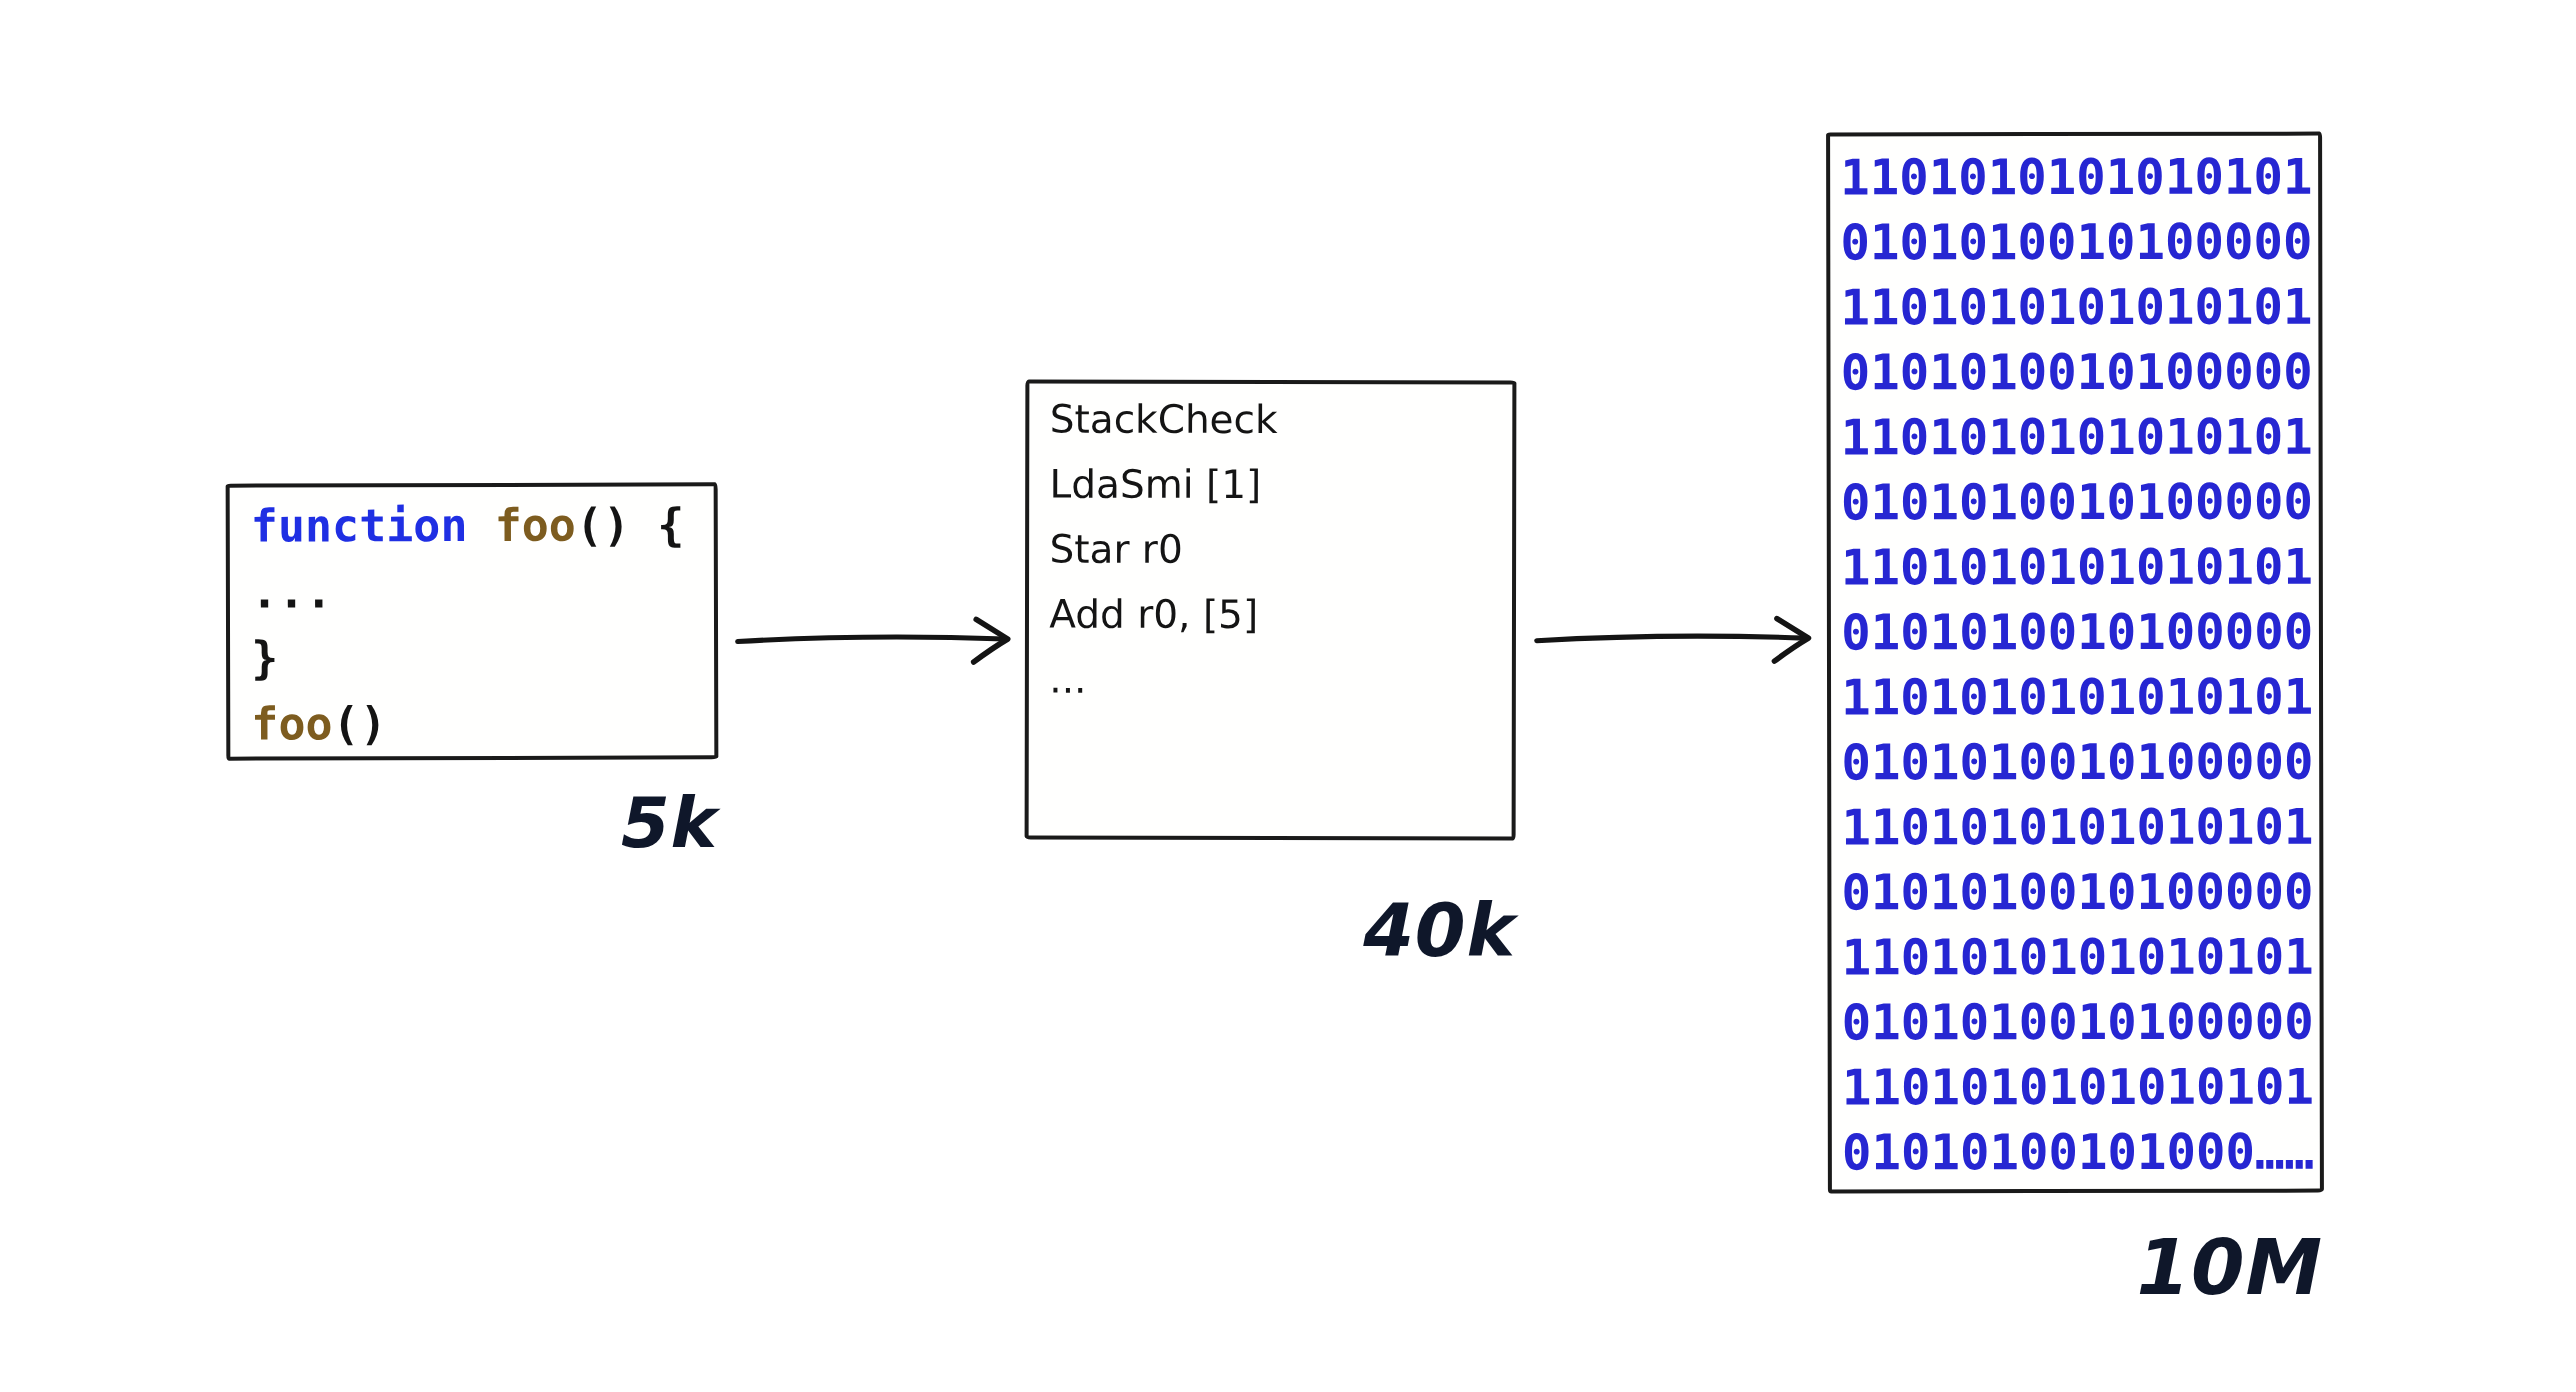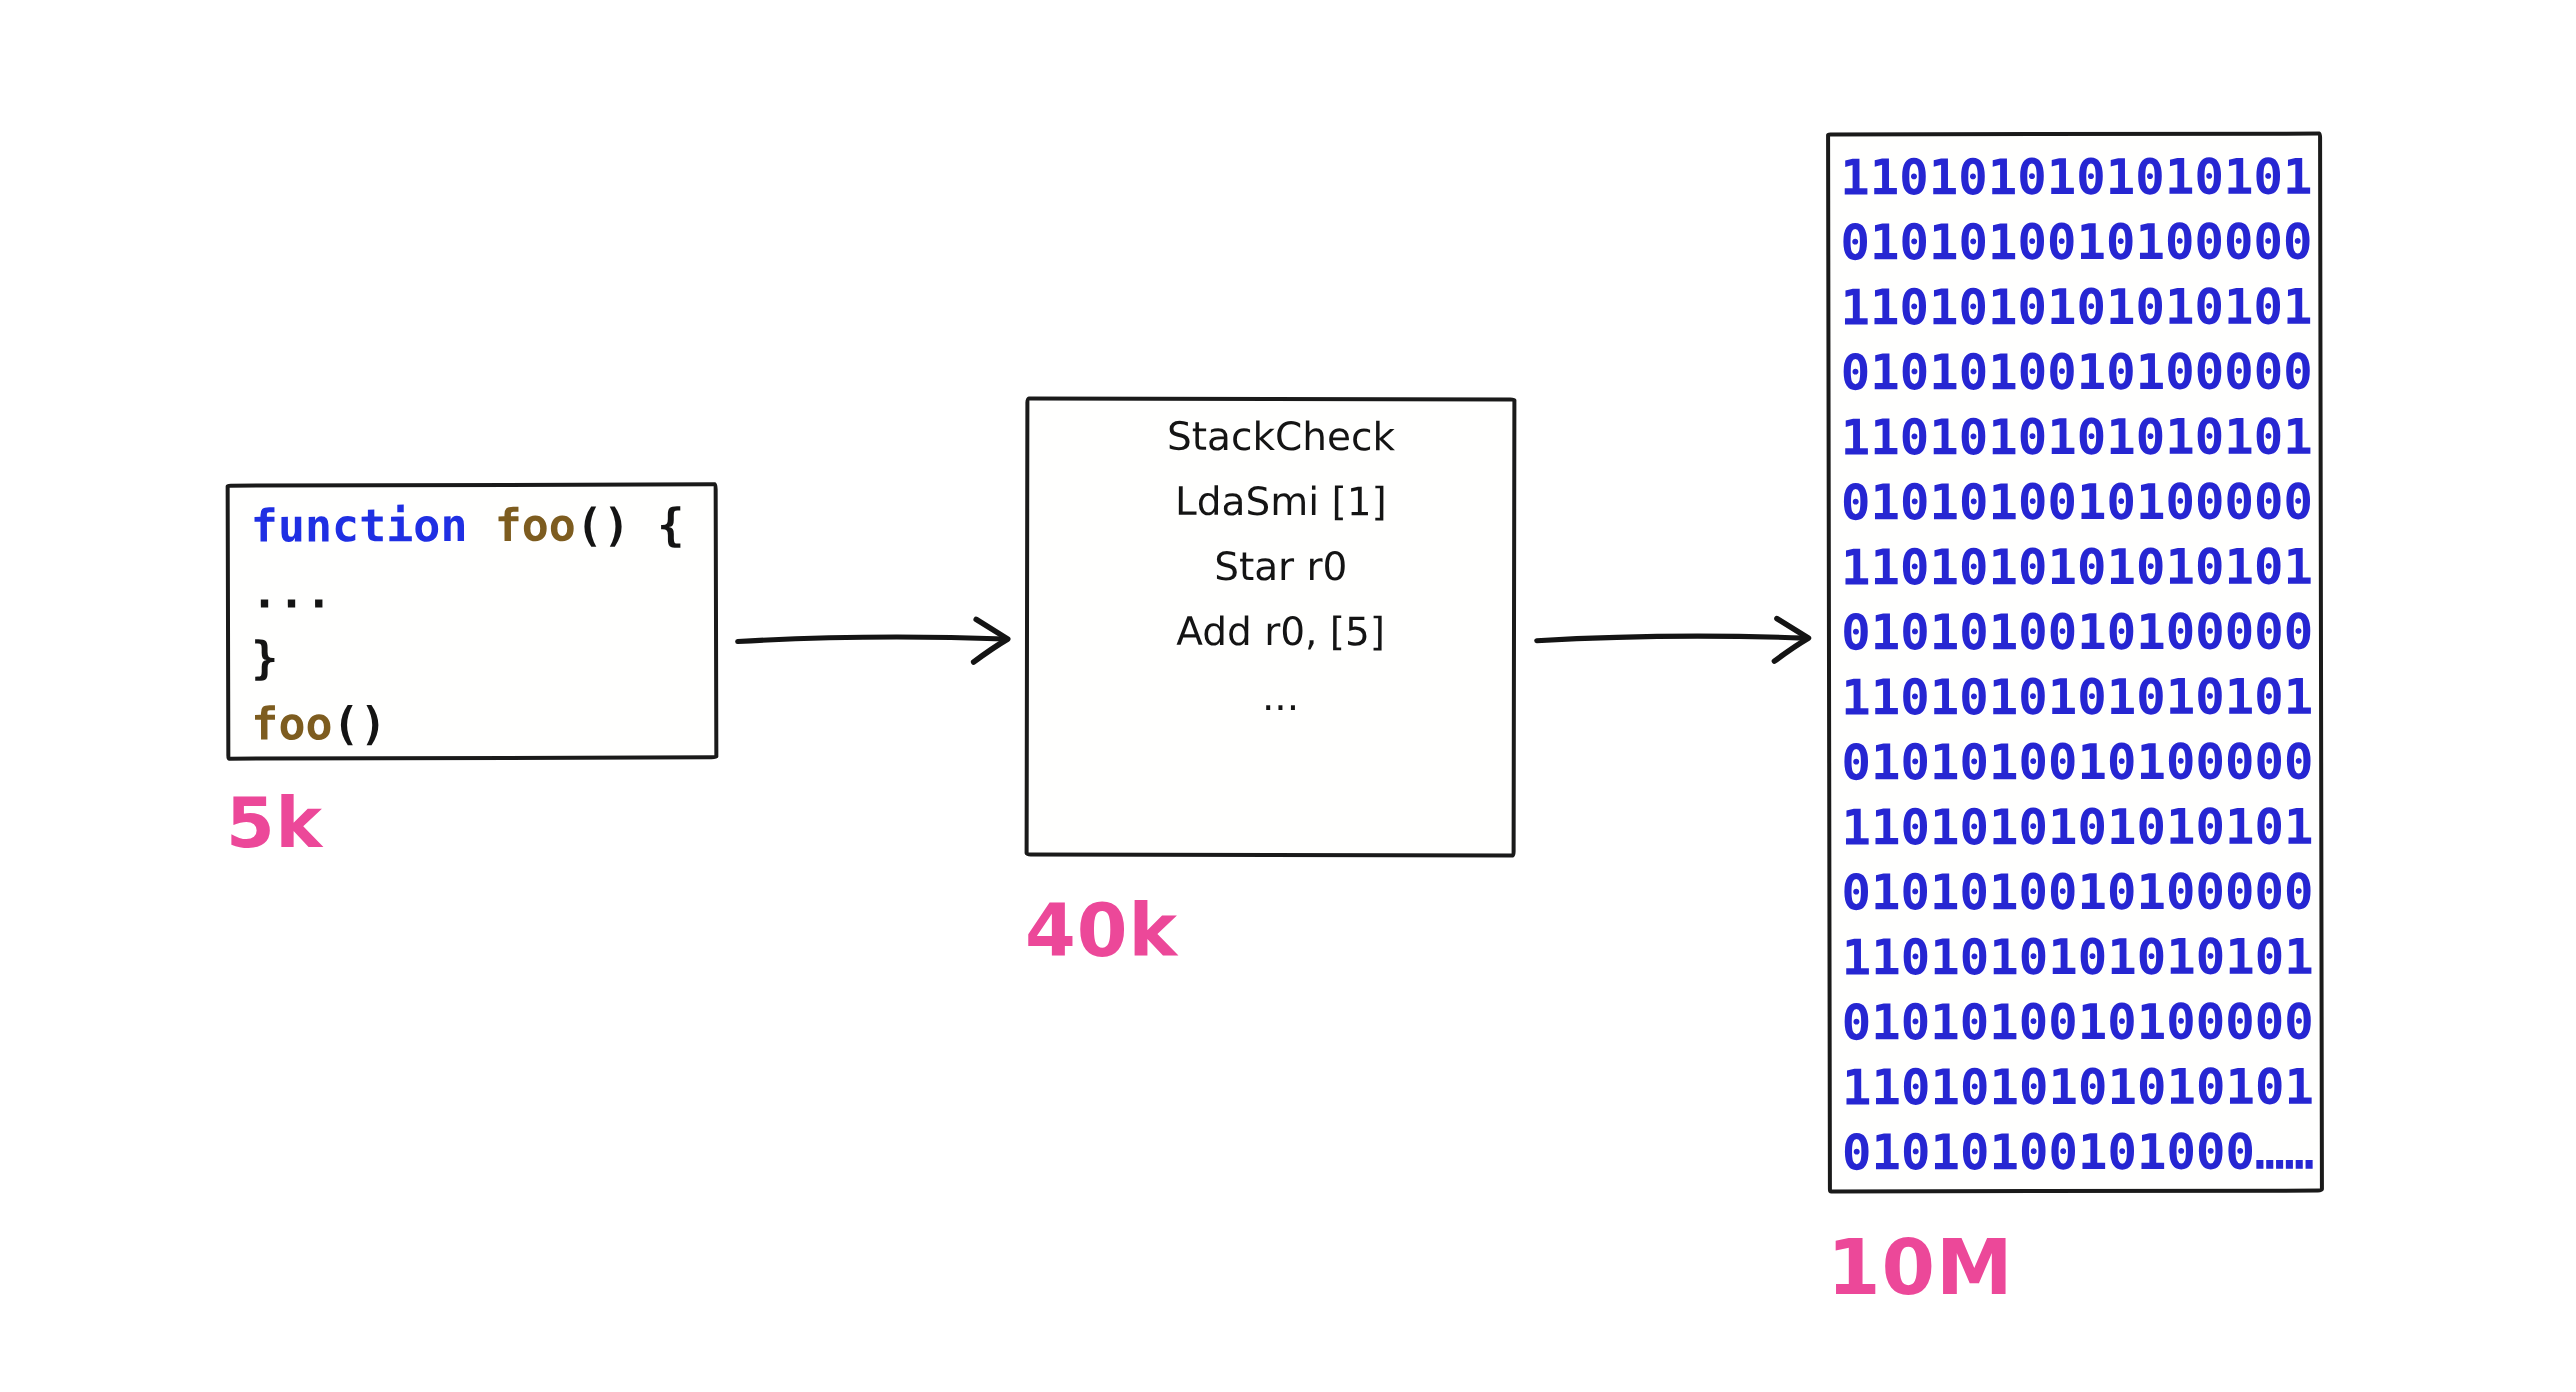--- a/index.html
+++ b/index.html
@@ -3,30 +3,30 @@
 <meta charset="utf-8">
 <style>
   html,body{margin:0;padding:0;background:#ffffff;}
   .canvas{position:relative;width:2576px;height:1393px;background:#ffffff;overflow:hidden;
           font-family:"DejaVu Sans",sans-serif;}
   .box{position:absolute;border:4.3px solid #1a1a1a;background:#fffffe;box-sizing:border-box;}
   .box-source{left:226px;top:483px;width:492px;height:277px;
               border-radius:5.1px 2.6px 6.8px 2.6px / 2.6px 6.8px 2.6px 5.1px;transform:rotate(-0.15deg);}
   .code{margin:4px;padding:1.7px 0 0 17px;font-family:"DejaVu Sans Mono",monospace;
         font-size:45px;line-height:66px;font-weight:bold;color:#141414;white-space:pre;}
-  .box-bytecode{left:1025px;top:397px;width:491px;height:460px;
-                border-radius:3.4px 6px 2.6px 6px / 6px 2.6px 6px 3.4px;transform:rotate(0.1deg);text-align:center;}
+  .box-bytecode{left:1025px;top:380px;width:491px;height:460px;
+                border-radius:3.4px 6px 2.6px 6px / 6px 2.6px 6px 3.4px;transform:rotate(0.1deg);}
   .bytecode-lines{padding:3.4px 0 0 20.4px;font-size:39px;line-height:65px;color:#141414;
                   font-family:"DejaVu Sans",sans-serif;white-space:pre;}
   .box-machine{left:1827px;top:132px;width:496px;height:1061px;
                border-radius:4.3px 2.6px 6px 3.4px / 2.6px 6px 3.4px 4.3px;transform:rotate(-0.1deg);}
   .machine-lines{padding:8.5px 0 0 10.2px;font-family:"DejaVu Sans Mono",monospace;
                  font-size:49px;line-height:65px;font-weight:bold;white-space:pre;}
-  .size-label{position:absolute;text-align:left;font-weight:bold;color:#ec4899;
-              font-family:"DejaVu Sans",sans-serif;letter-spacing:0.9px;}
+  .size-label{position:absolute;text-align:right;font-weight:bold;color:#0f172a;
+              font-family:"DejaVu Sans",sans-serif;letter-spacing:0.9px;font-style:italic;}
   .label-source{left:226px;width:492px;top:782px;font-size:70px;}
   .label-bytecode{left:1025px;width:491px;top:888px;font-size:73px;}
   .label-machine{left:1827px;width:496px;top:1223px;font-size:77px;}
   .arrows{position:absolute;left:0;top:0;width:2576px;height:1393px;pointer-events:none;}
   .arrows path{fill:none;stroke:#141414;stroke-linecap:round;stroke-linejoin:round;}
   .arrow-line{stroke-width:6px;}
   .arrow-head{stroke-width:6.5px;}
 </style>
 </head>
 <body>

